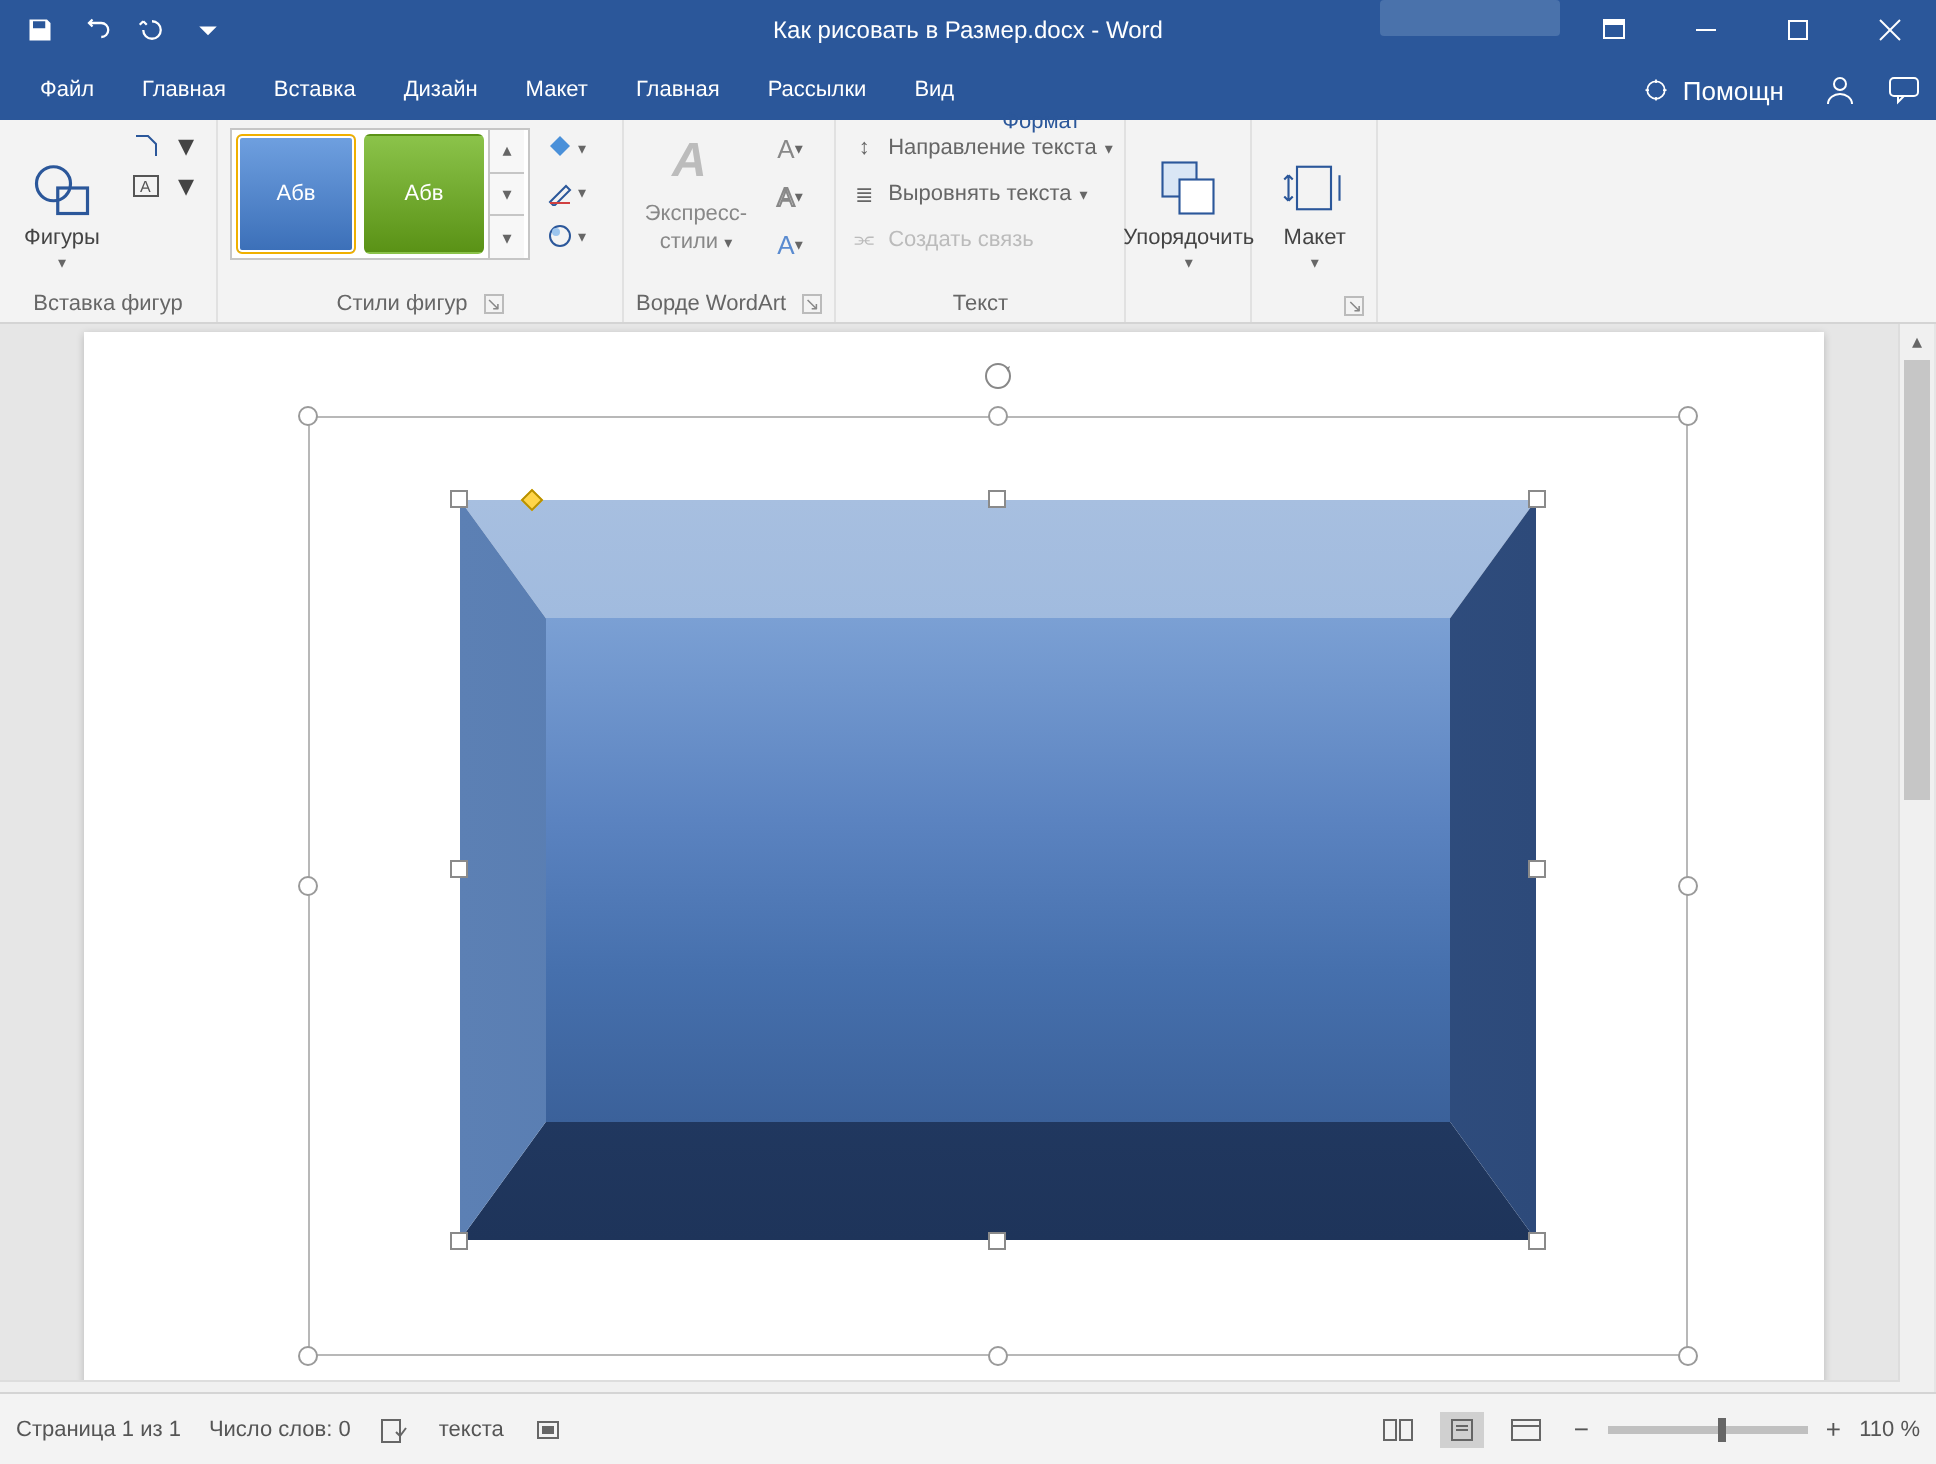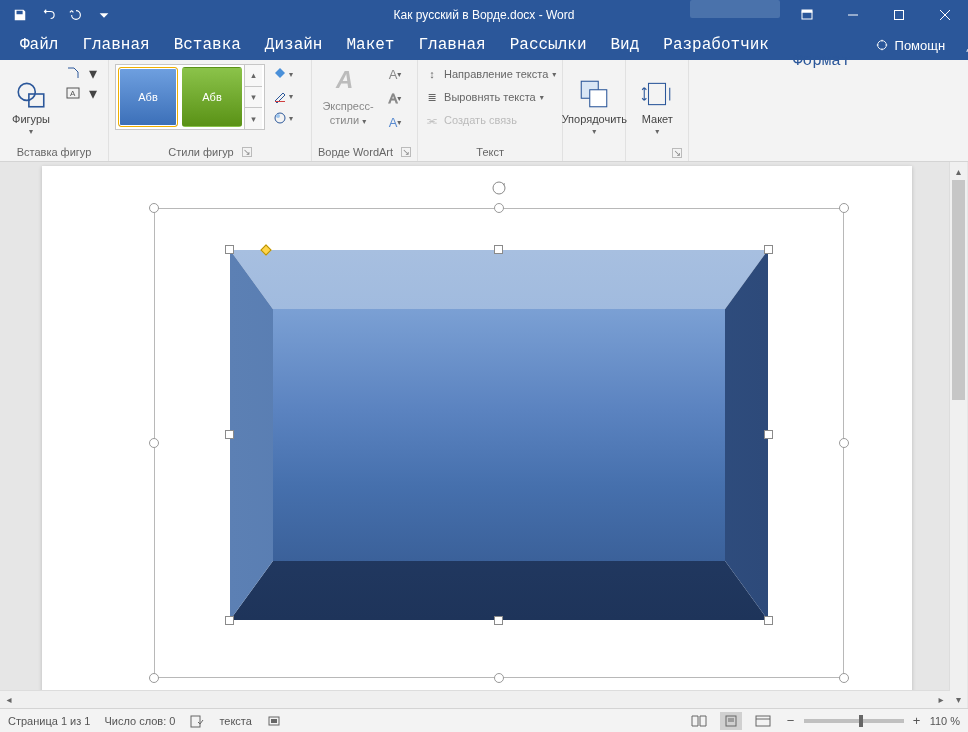--- a/index.html
+++ b/index.html
@@ -11,21 +11,21 @@
 .qat-btn { width: 28px; height: 28px; display: flex; align-items: center; justify-content: center; color: #fff; }
 .qat-btn svg { width: 14px; height: 14px; }
 .title-center { position: absolute; left: 50%; transform: translateX(-50%); white-space: nowrap; }
 .winbtns { margin-left: auto; display: flex; }
 .winbtn { width: 46px; height: 30px; display: flex; align-items: center; justify-content: center; }
 .winbtn svg { width: 12px; height: 12px; stroke: #fff; stroke-width: 1; fill: none; }
 .userbox { width: 90px; height: 18px; background: #4a72ab; border-radius: 2px; margin-right: 4px; }
 
 
 .tabs { height: 30px; background: #2b579a; display: flex; align-items: stretch; padding-left: 8px; }
-.tab { padding: 0 12px; display: flex; align-items: center; color: #fff; font-size: 16px; cursor: default; font-family: Liberation Mono, monospace; }
+.tab { padding: 0 12px; display: flex; align-items: center; color: #fff; font-size: 11px; cursor: default; }
 .tab.active { background: #f3f3f3; color: #2b579a; margin-top: 31px; }
 .tab.file { background: transparent; }
 .tabs-right { margin-left: auto; display: flex; align-items: center; color: #fff; font-size: 13px; }
 .help { display: flex; align-items: center; gap: 6px; padding: 0 12px; }
 .share-icn, .user-icn { width: 24px; height: 24px; display:flex; align-items:center; justify-content:center; margin: 0 4px; }
 
 
 .ribbon { height: 102px; background: #f3f3f3; border-bottom: 1px solid #d4d4d4; display: flex; }
 .group { border-right: 1px solid #e1e1e1; padding: 4px 6px 0 6px; display: flex; flex-direction: column; }
 .group-label { font-size: 11px; color: #666; text-align: left; padding: 2px 0 3px; margin-top: auto; display:flex; align-items:center; justify-content:center; gap:4px;}
@@ -90,21 +90,21 @@
 .bevel .left{position:absolute;inset:0;clip-path:polygon(0 0,8% 16%,8% 84%,0 100%);background:linear-gradient(90deg,#5c80b4,#456da4);}
 .bevel .right{position:absolute;inset:0;clip-path:polygon(100% 0,100% 100%,92% 84%,92% 16%);background:linear-gradient(90deg,#3a5e96,#2d4a7a);}
 .bevel .face{position:absolute;left:8%;top:16%;right:8%;bottom:16%;background:linear-gradient(#7ba0d4 0%,#5b83c0 40%,#4670ad 70%,#3b619a 100%);}
 .shape-handle{position:absolute;width:9px;height:9px;background:#fff;border:1px solid #8a8a8a;}
 .sh-tl{left:-5px;top:-5px;} .sh-tr{right:-5px;top:-5px;} .sh-bl{left:-5px;bottom:-5px;} .sh-br{right:-5px;bottom:-5px;}
 .sh-t{left:calc(50% - 5px);top:-5px;} .sh-b{left:calc(50% - 5px);bottom:-5px;}
 .sh-l{left:-5px;top:calc(50% - 5px);} .sh-r{right:-5px;top:calc(50% - 5px);}
 .adj{position:absolute;left:32px;top:-4px;width:8px;height:8px;background:#ffd54a;border:1px solid #b89000;transform:rotate(45deg);}
 
 
-.status{position:absolute;left:0;right:0;bottom:0;height:24px;background:#f3f3f3;border-top:1px solid #d4d4d4;display:flex;align-items:center;font-size:11px;color:#555;padding:0 8px;gap:14px;}
+.status{position:absolute;left:0;right:0;bottom:0;height:36px;background:#f3f3f3;border-top:1px solid #d4d4d4;display:flex;align-items:center;font-size:11px;color:#555;padding:0 8px;gap:14px;}
 .status .right{margin-left:auto;display:flex;align-items:center;gap:10px;}
 .viewbtn{width:22px;height:18px;display:flex;align-items:center;justify-content:center;color:#666;}
 .viewbtn.active{background:#d0d0d0;}
 .zoom{display:flex;align-items:center;gap:6px;}
 .zoom .slider{width:100px;height:4px;background:#c0c0c0;position:relative;}
 .zoom .slider::after{content:"";position:absolute;left:55%;top:-4px;width:4px;height:12px;background:#666;}
 .zbtn{width:14px;height:14px;display:flex;align-items:center;justify-content:center;font-size:13px;color:#555;}
 .sicon{width:16px;height:16px;display:flex;align-items:center;justify-content:center;}
 </style>
 </head>
@@ -126,21 +126,21 @@
         <svg viewBox="0 0 16 16">
           <path fill="none" stroke="#fff" stroke-width="1.3" d="M8 3a5 5 0 1 1-5 5m0-5 2 2M3 3l-2 2"></path>
         </svg>
       </div>
     <div class="qat-btn">
         <svg viewBox="0 0 16 16">
           <path fill="#fff" d="M3 6h10L8 11z"></path>
         </svg>
       </div>
   </div>
-  <div class="title-center">Как русский в Ворде.docx - Word</div>
+  <div class="title-center">Как рисовать в Размер.docx - Word</div>
   <div class="winbtns">
     <div class="userbox"></div>
     <div class="winbtn">
         <svg viewBox="0 0 12 12">
           <rect x="1" y="3" width="10" height="7"></rect>
           <rect x="1" y="1" width="10" height="2" fill="#fff"></rect>
         </svg>
       </div>
     <div class="winbtn">
         <svg viewBox="0 0 12 12">
@@ -163,21 +163,20 @@
 
 <div class="tabs">
   <div class="tab file">Файл</div>
   <div class="tab">Главная</div>
   <div class="tab">Вставка</div>
   <div class="tab">Дизайн</div>
   <div class="tab">Макет</div>
   <div class="tab">Главная</div>
   <div class="tab">Рассылки</div>
   <div class="tab">Вид</div>
-  <div class="tab">Разработчик</div>
   <div class="tab active">Формат</div>
   <div class="tabs-right">
     <div class="help">
       <svg width="14" height="14" viewBox="0 0 16 16">
           <circle cx="8" cy="8" r="5" fill="none" stroke="#fff"></circle>
           <path d="M8 2v2M8 12v2M2 8h2M12 8h2" stroke="#fff"></path>
         </svg>
       <span>Помощн</span>
     </div>
     <div class="user-icn">

